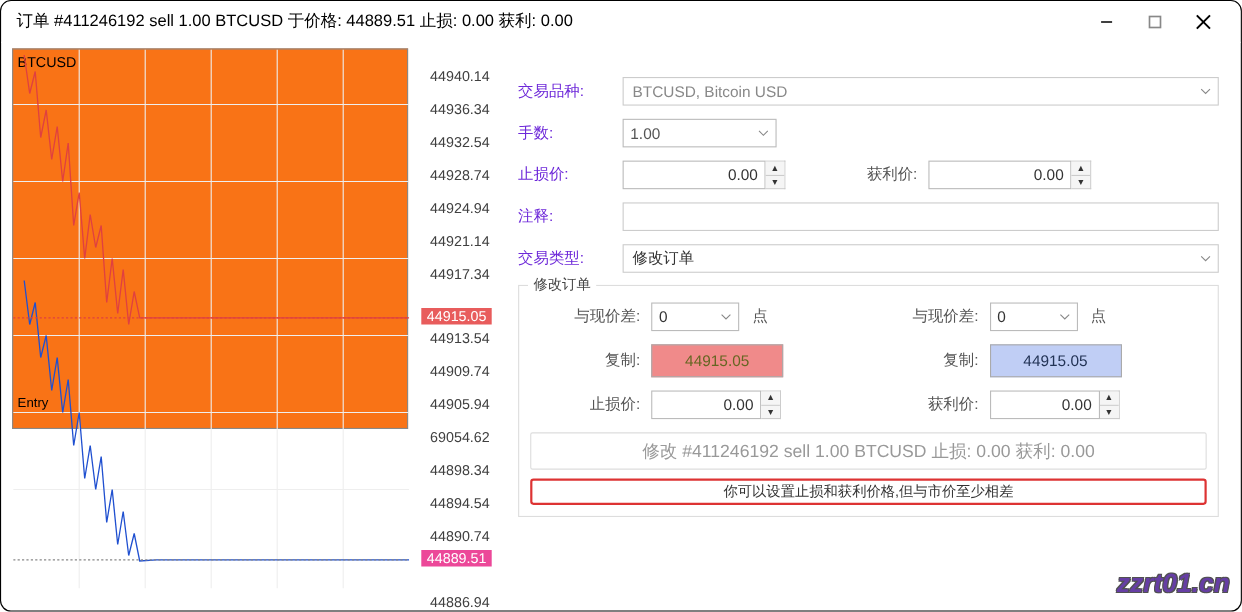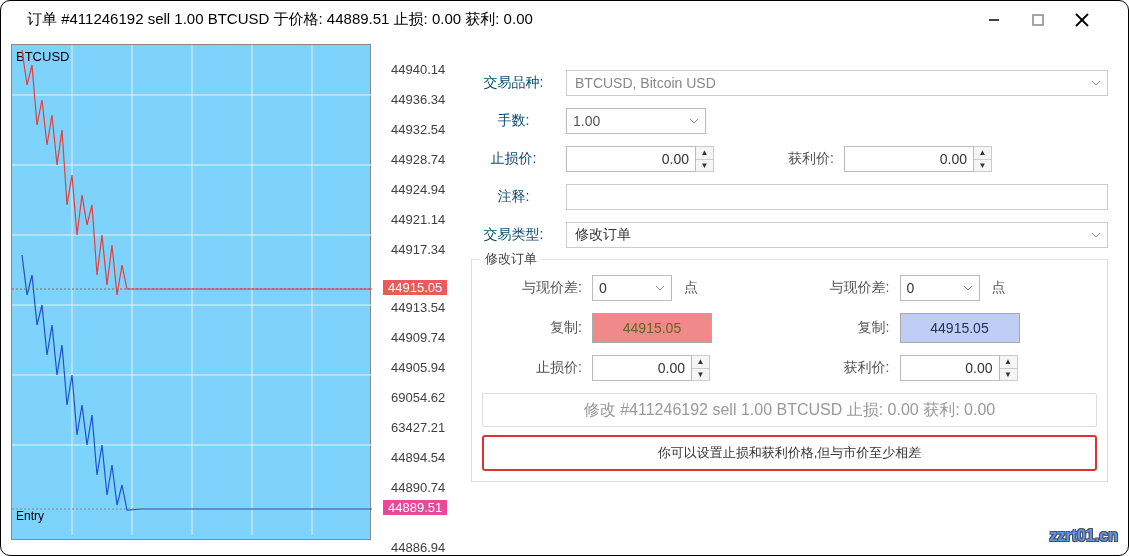--- a/index.html
+++ b/index.html
@@ -1,34 +1,34 @@
 <!DOCTYPE html>
 <html><head>
 <meta charset="utf-8">
 <style>
 * { box-sizing: border-box; margin: 0; padding: 0; font-family: "Microsoft YaHei", Arial, sans-serif; }
 body { width: 1129px; height: 556px; background: #fff; border: 1px solid #000; border-radius: 10px; overflow: hidden; position: relative; }
-.titlebar { height: 38px; display: flex; align-items: center; padding: 0 26px; border-bottom: 1px solid #fff; justify-content: flex-end; }
+.titlebar { height: 38px; display: flex; align-items: center; padding: 0 14px; border-bottom: 1px solid #fff; justify-content: flex-end; }
 .titlebar .title { font-size: 15px; flex: 1; color: #000; }
 .winbtns { display: flex; gap: 24px; align-items: center; margin-right: 10px; }
 .winbtn { width: 20px; height: 20px; display: flex; align-items: center; justify-content: center; cursor: pointer; }
 .content { display: flex; height: calc(100% - 38px); padding: 5px 10px 10px 10px; gap: 20px; }
 .chart-panel { width: 440px; position: relative; }
-.chart-box { border: 1px solid #888; width: 360px; height: 496px; position: relative; background: #7dd3fc; }
+.chart-box { border: 1px solid #888; width: 360px; height: 346px; position: relative; background: #f97316; }
 .chart-label { position: absolute; top: 4px; left: 4px; font-size: 13px; }
 .chart-entry { position: absolute; bottom: 16px; left: 4px; font-size: 12px; }
 .yaxis { position: absolute; left: 362px; top: 0; width: 78px; height: 490px; }
 .ytick { position: absolute; font-size: 13px; color: #404040; left: 18px; }
 .ytick.highlight-red { background: #e85c5c; color: #fff; padding: 0 5px; left: 10px; }
 .ytick.highlight-gray { background: #ec4899; color: #fff; padding: 0 5px; left: 10px; }
 .chart-svg { position: absolute; top: 0; left: 0; }
 
 .form-panel { flex: 1; padding-top: 25px; padding-right: 10px; font-size: 14px; color: #333; }
 .row { display: flex; align-items: center; margin-bottom: 10px; min-height: 28px; }
-.label { width: 95px; text-align: center; padding-right: 10px; color: #0c4a6e; }
+.label { width: 95px; text-align: left; padding-right: 10px; color: #6d28d9; }
 .sel { flex: 1; height: 26px; border: 1px solid #ccc; display: flex; align-items: center; padding: 0 8px; color: #888; background: #fff; position: relative; }
 .sel.wide { color: #888; align-items: center; }
 .chev { position: absolute; right: 6px; top: 50%; transform: translateY(-50%); }
 .num-input { width: 110px; height: 26px; border: 1px solid #bbb; display: flex; align-items: center; padding: 0 6px; color: #555; background: #fff; }
 .spinner { width: 18px; height: 26px; border: 1px solid #ccc; border-left: none; display: flex; flex-direction: column; }
 .spinner div { flex: 1; display: flex; align-items: center; justify-content: center; font-size: 8px; background: #f5f5f5; cursor: pointer; }
 .spinner div:first-child { border-bottom: 1px solid #ccc; }
 .num-wrap { display: flex; }
 .num-field { width: 130px; height: 26px; border: 1px solid #bbb; text-align: right; padding: 0 6px; display: flex; align-items: center; justify-content: flex-end; }
 .pair { display: flex; gap: 60px; }
@@ -41,25 +41,25 @@
 .modify-row { display: flex; align-items: center; margin-bottom: 12px; }
 .modify-col { flex: 1; display: flex; align-items: center; }
 .mlabel { width: 100px; text-align: right; margin-right: 10px; color: #555; }
 .sel-small { width: 80px; height: 26px; border: 1px solid #bbb; display: flex; align-items: center; padding: 0 6px; position: relative; background: #fff; }
 .pts { margin-left: 12px; color: #555; }
 .copy-btn { width: 120px; height: 30px; display: flex; align-items: center; justify-content: center; border: 1px solid #aaa; font-size: 14px; cursor: pointer; }
 .copy-red { background: #f08a8a; color: #662; }
 .copy-blue { background: #c0cef5; color: #235; }
 
 .action-bar { border: 1px solid #ddd; height: 34px; display: flex; align-items: center; justify-content: center; color: #999; font-size: 16px; margin-top: 10px; border-radius: 2px; }
-.hint-box { border: 2px solid #d33; height: 36px; display: flex; align-items: center; justify-content: center; color: #333; font-size: 13px; margin-top: 8px; border-radius: 3px; text-align: right; }
+.hint-box { border: 2px solid #d33; height: 24px; display: flex; align-items: center; justify-content: center; color: #333; font-size: 13px; margin-top: 8px; border-radius: 3px; text-align: right; }
 
 .watermark { position: absolute; right: 10px; bottom: 10px; text-align: right; pointer-events: none; opacity: 0.85; }
 .watermark .big { font-size: 36px; font-weight: bold; color: #fff; text-shadow: 2px 2px 0 #333, -2px -2px 0 #333, 2px -2px 0 #333, -2px 2px 0 #333; font-style: italic; letter-spacing: 2px; }
-.watermark .small { font-size: 16px; font-weight: bold; color: #3b82f6; text-shadow: 1px 1px 0 #333, -1px -1px 0 #333, 1px -1px 0 #333, -1px 1px 0 #333; }
+.watermark .small { font-size: 24px; font-weight: bold; color: #4c1d95; text-shadow: 1px 1px 0 #333, -1px -1px 0 #333, 1px -1px 0 #333, -1px 1px 0 #333; font-style: italic; }
 
 svg.chev-icon { width: 10px; height: 10px; }
 </style>
 </head>
 <body>
 
 <div class="titlebar">
   <span class="title">订单 #411246192 sell 1.00 BTCUSD 于价格: 44889.51 止损: 0.00 获利: 0.00</span>
   <div class="winbtns">
     <div class="winbtn">
@@ -112,21 +112,21 @@
       <span class="ytick" style="top:78px">44932.54</span>
       <span class="ytick" style="top:108px">44928.74</span>
       <span class="ytick" style="top:138px">44924.94</span>
       <span class="ytick" style="top:168px">44921.14</span>
       <span class="ytick" style="top:198px">44917.34</span>
       <span class="ytick highlight-red" style="top:236px">44915.05</span>
       <span class="ytick" style="top:256px">44913.54</span>
       <span class="ytick" style="top:286px">44909.74</span>
       <span class="ytick" style="top:316px">44905.94</span>
       <span class="ytick" style="top:346px">69054.62</span>
-      <span class="ytick" style="top:376px">63427.21</span>
+      <span class="ytick" style="top:376px">44898.34</span>
       <span class="ytick" style="top:406px">44894.54</span>
       <span class="ytick" style="top:436px">44890.74</span>
       <span class="ytick highlight-gray" style="top:456px">44889.51</span>
       <span class="ytick" style="top:496px">44886.94</span>
     </div>
   </div>
 
   <div class="form-panel">
     <div class="row">
       <span class="label">交易品种:</span>

